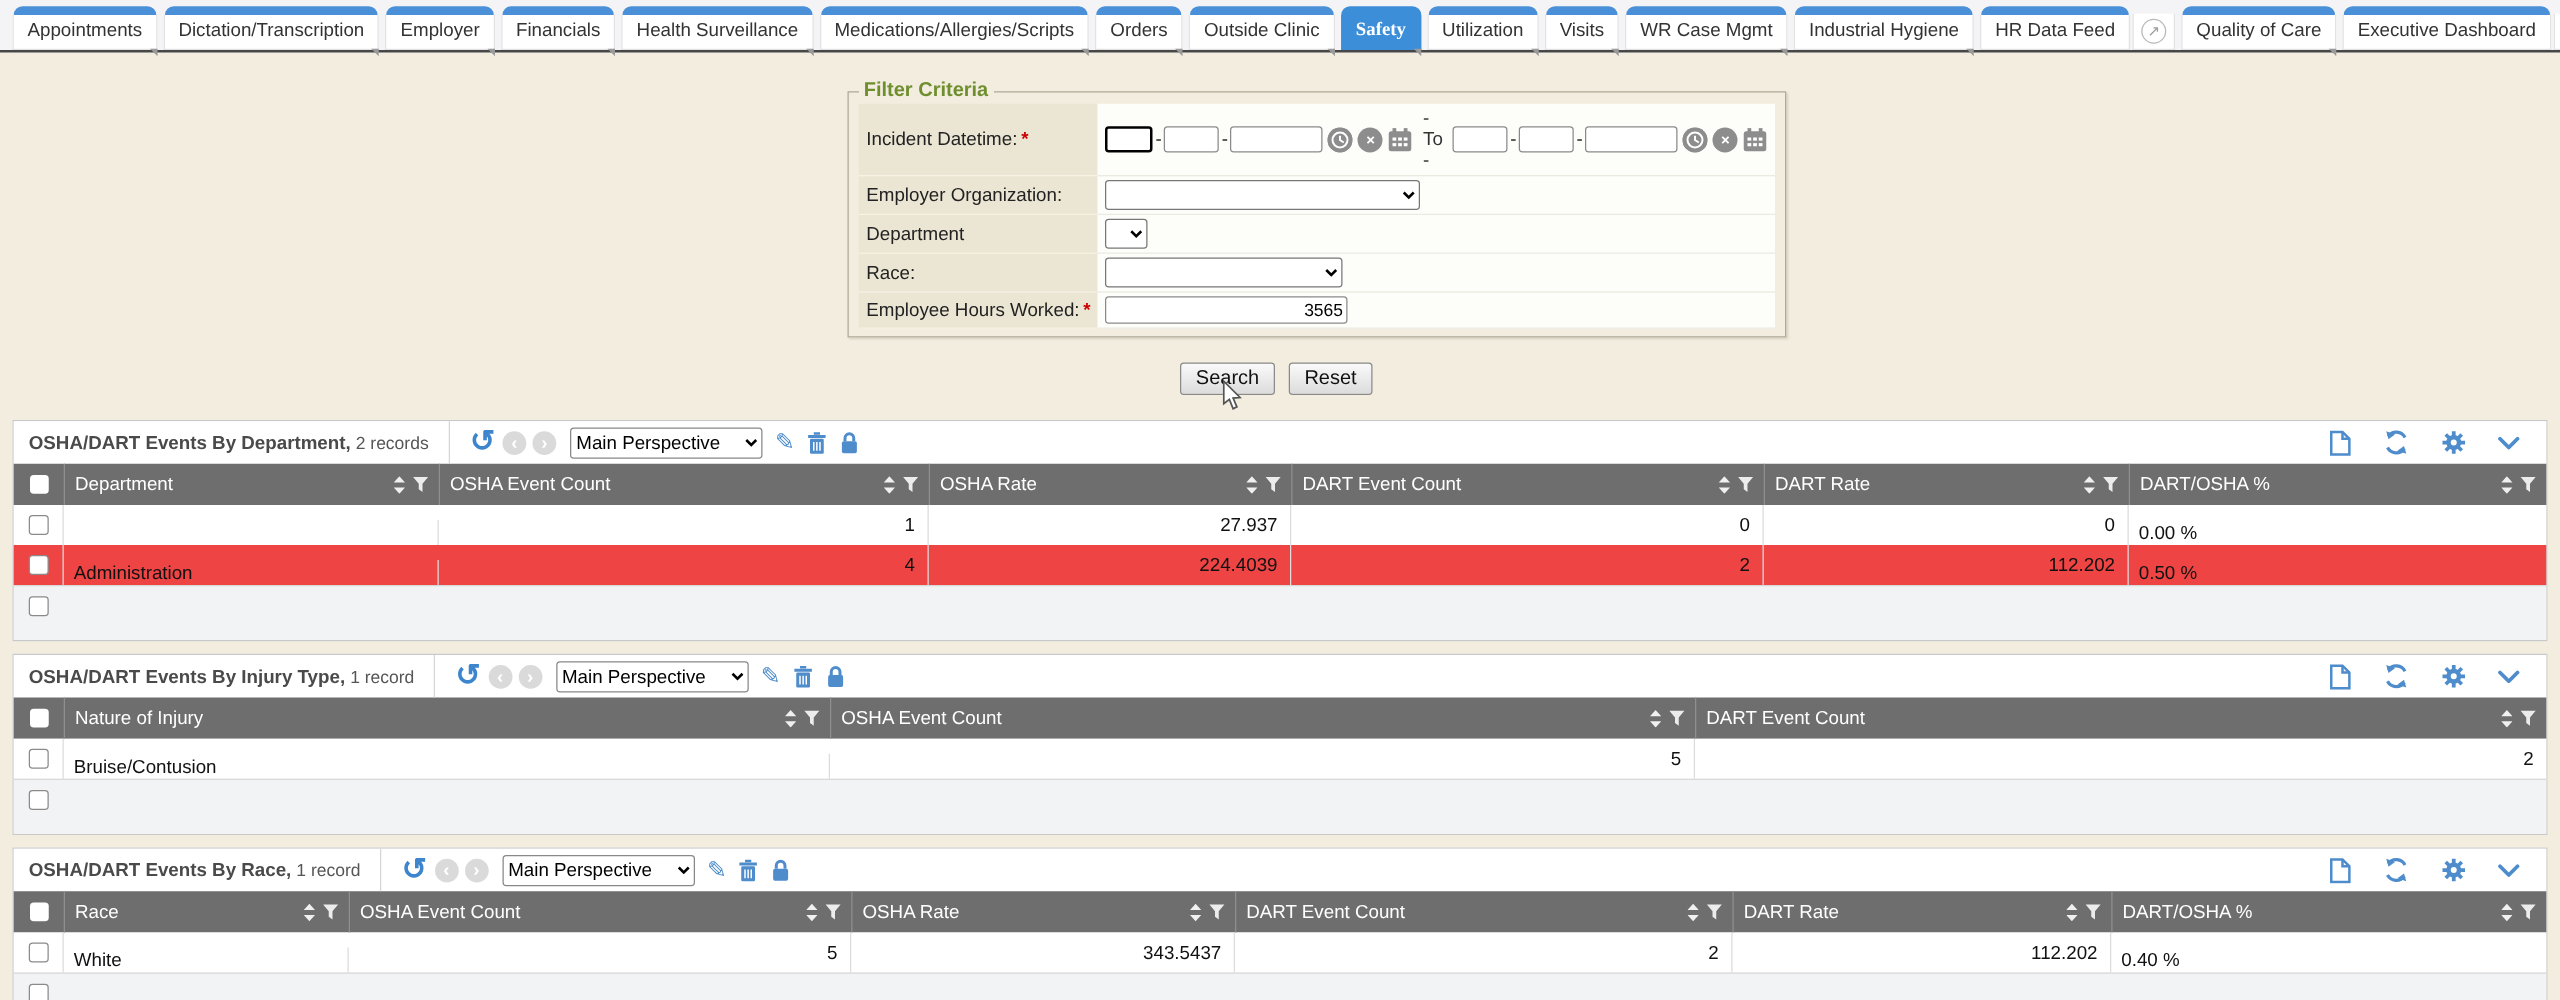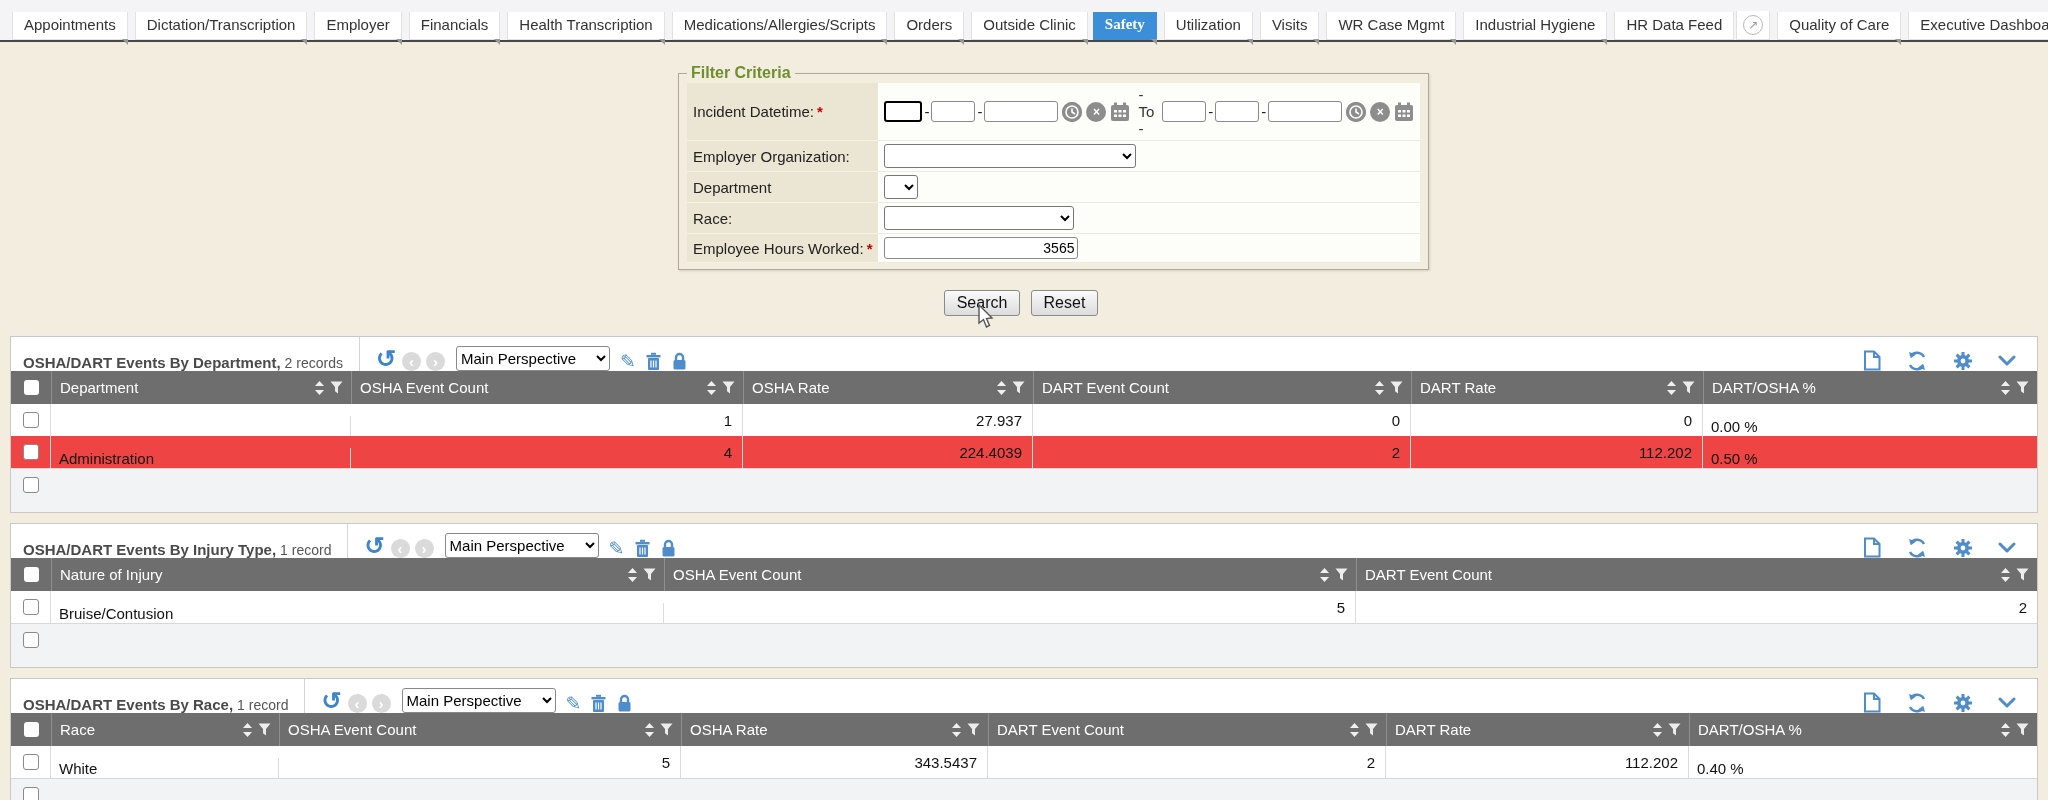--- a/index.html
+++ b/index.html
@@ -16,21 +16,21 @@
   .tabbar{
     display:flex; align-items:flex-end;
     background:#f4f4f6;
     height:42px;
     padding:3px 0 0 10px;
     gap:5px;
     border-bottom:2px solid #474747;
     white-space:nowrap;
   }
   .tabwrap{ display:flex; align-items:flex-end; }
-  .tab{ display:flex; flex-direction:row; position:relative; cursor:pointer; }
+  .tab{ display:flex; flex-direction:column; position:relative; cursor:pointer; }
   .tab .cap{ height:7px; background:#4a90d8; border-radius:7px 7px 0 0; margin:0 1px; }
   .tab .tbody{
     background:#fff; border:1px solid #e2e2e2; border-top:none;
     padding:4px 11px 6px; font-size:15px; color:#333;
   }
   .tab.menu .tbody::after{
     content:''; position:absolute; right:0; bottom:-5px;
     border-top:6px solid #9a9a9a; border-left:6px solid transparent;
   }
   .tab.active .cap{ background:#3d8ed8; margin:0; }
@@ -85,21 +85,21 @@
     font-family:"Liberation Sans",sans-serif; font-size:16px; color:#111;
     padding:3px 12px; margin:0 3px;
     background:linear-gradient(#fafafa,#dcdcdc);
     border:1px solid #8a8a8a; border-radius:3px; cursor:pointer;
   }
   .cursor{ position:absolute; left:978px; top:262px; pointer-events:none; }
 
   
   .panel{ background:#fff; border:1px solid #c8c8c8; margin:0 10px 10px 10px; }
   .panel.first{ margin-top:6px; }
-  .toolbar{ display:flex; align-items:flex-end; height:34px; padding:0 12px; background:#fff; }
+  .toolbar{ display:flex; align-items:center; height:34px; padding:0 12px; background:#fff; }
   .ttl{ font-size:15px; color:#4a4a4a; white-space:nowrap; }
   .ttl .b{ font-weight:bold; }
   .ttl .rec{ font-weight:normal; font-size:14px; color:#555; margin-left:4px; }
   .tsep{ width:1px; background:#d5d5d5; align-self:stretch; margin:0 16px; }
   .undo{ color:#3d85cc; font-size:24px; font-weight:bold; line-height:1; margin-right:6px; cursor:pointer; }
   .navc{
     width:19px; height:19px; border-radius:50%; background:#dadada; color:#fff;
     font-size:15px; font-weight:bold; line-height:1;
     display:inline-flex; align-items:center; justify-content:center; margin-right:5px;
   }
@@ -158,21 +158,21 @@
     </div>
   <div class="tabwrap">
       <div class="tab menu">
         <div class="cap"></div>
         <div class="tbody">Financials</div>
       </div>
     </div>
   <div class="tabwrap">
       <div class="tab menu">
         <div class="cap"></div>
-        <div class="tbody">Health Transcription</div>
+        <div class="tbody">Health Surveillance</div>
       </div>
     </div>
   <div class="tabwrap">
       <div class="tab menu">
         <div class="cap"></div>
         <div class="tbody">Medications/Allergies/Scripts</div>
       </div>
     </div>
   <div class="tabwrap">
       <div class="tab menu">

